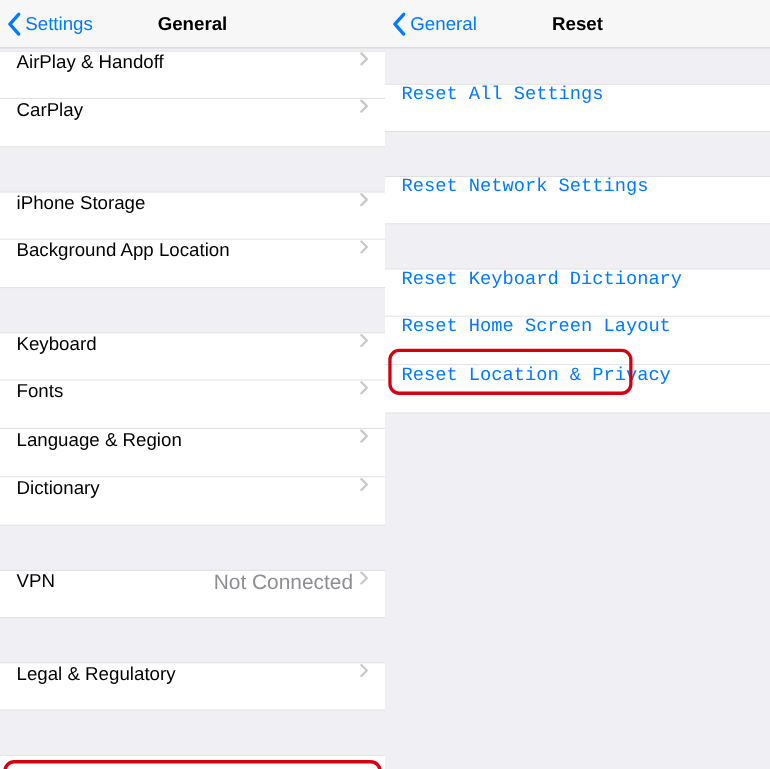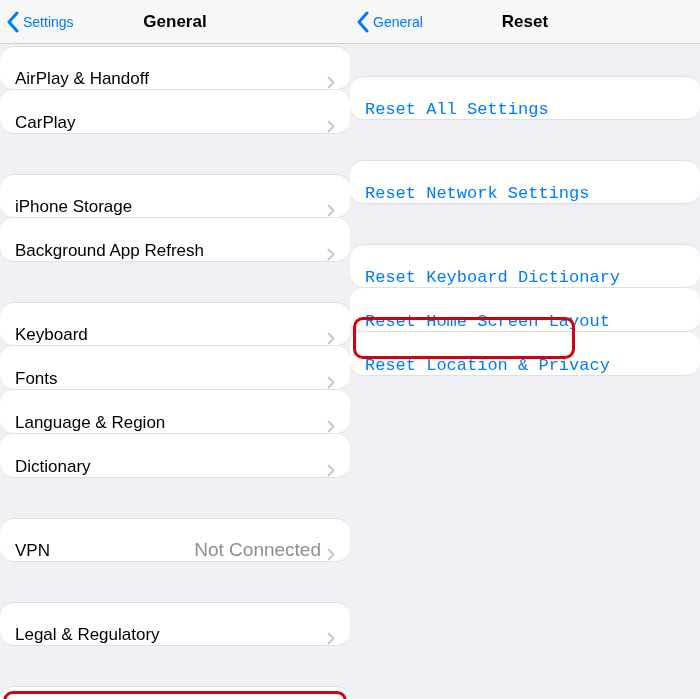--- a/index.html
+++ b/index.html
@@ -24,46 +24,45 @@
       background: #f7f7f8;
       border-bottom: 1px solid #d1d1d5;
       position: relative;
       display: flex;
       align-items: center;
     }
     .nav-back {
       display: flex;
       align-items: center;
       color: #007aff;
-      font-size: 14px;
+      font-size: 17px;
       padding-left: 6px;
       cursor: pointer;
     }
     .nav-back svg { width: 13px; height: 22px; margin-right: 4px; }
     .nav-title {
       position: absolute;
       left: 0; right: 0;
       text-align: center;
       font-size: 17px;
       font-weight: 600;
       color: #000;
       pointer-events: none;
     }
     .group { margin-top: 0; }
     .group + .group { margin-top: 40px; }
     .row {
       background: #fff;
       min-height: 44px;
       display: flex;
-      align-items: flex-end;
+      align-items: flex-start;
       padding: 0 15px;
       border-bottom: 0.5px solid #e0e0e4;
       font-size: 17px;
       position: relative;
-      border-radius: 14px;
     }
     .group .row:first-child { border-top: 0.5px solid #e0e0e4; }
     .row-label { flex: 1; color: #000; }
     .row-label.link { color: #007aff; font-family: Liberation Mono, monospace; }
     .row-detail { color: #8e8e93; font-size: 19px; margin-right: 6px; }
     .chevron { color: #c7c7cc; }
     .chevron svg { width: 8px; height: 13px; display: block; }
     .highlight {
       position: absolute;
       border: 3px solid #d4000f;
@@ -117,21 +116,21 @@
     <div class="group">
       <div class="row">
         <span class="row-label">iPhone Storage</span>
         <span class="chevron">
             <svg viewBox="0 0 8 13">
               <polyline points="1.5,1.5 6.5,6.5 1.5,11.5" fill="none" stroke="#c7c7cc" stroke-width="2" stroke-linecap="round" stroke-linejoin="round"></polyline>
             </svg>
           </span>
       </div>
       <div class="row">
-        <span class="row-label">Background App Refresh</span>
+        <span class="row-label">Background App Location</span>
         <span class="chevron">
             <svg viewBox="0 0 8 13">
               <polyline points="1.5,1.5 6.5,6.5 1.5,11.5" fill="none" stroke="#c7c7cc" stroke-width="2" stroke-linecap="round" stroke-linejoin="round"></polyline>
             </svg>
           </span>
       </div>
     </div>
 
     <div class="group">
       <div class="row">

